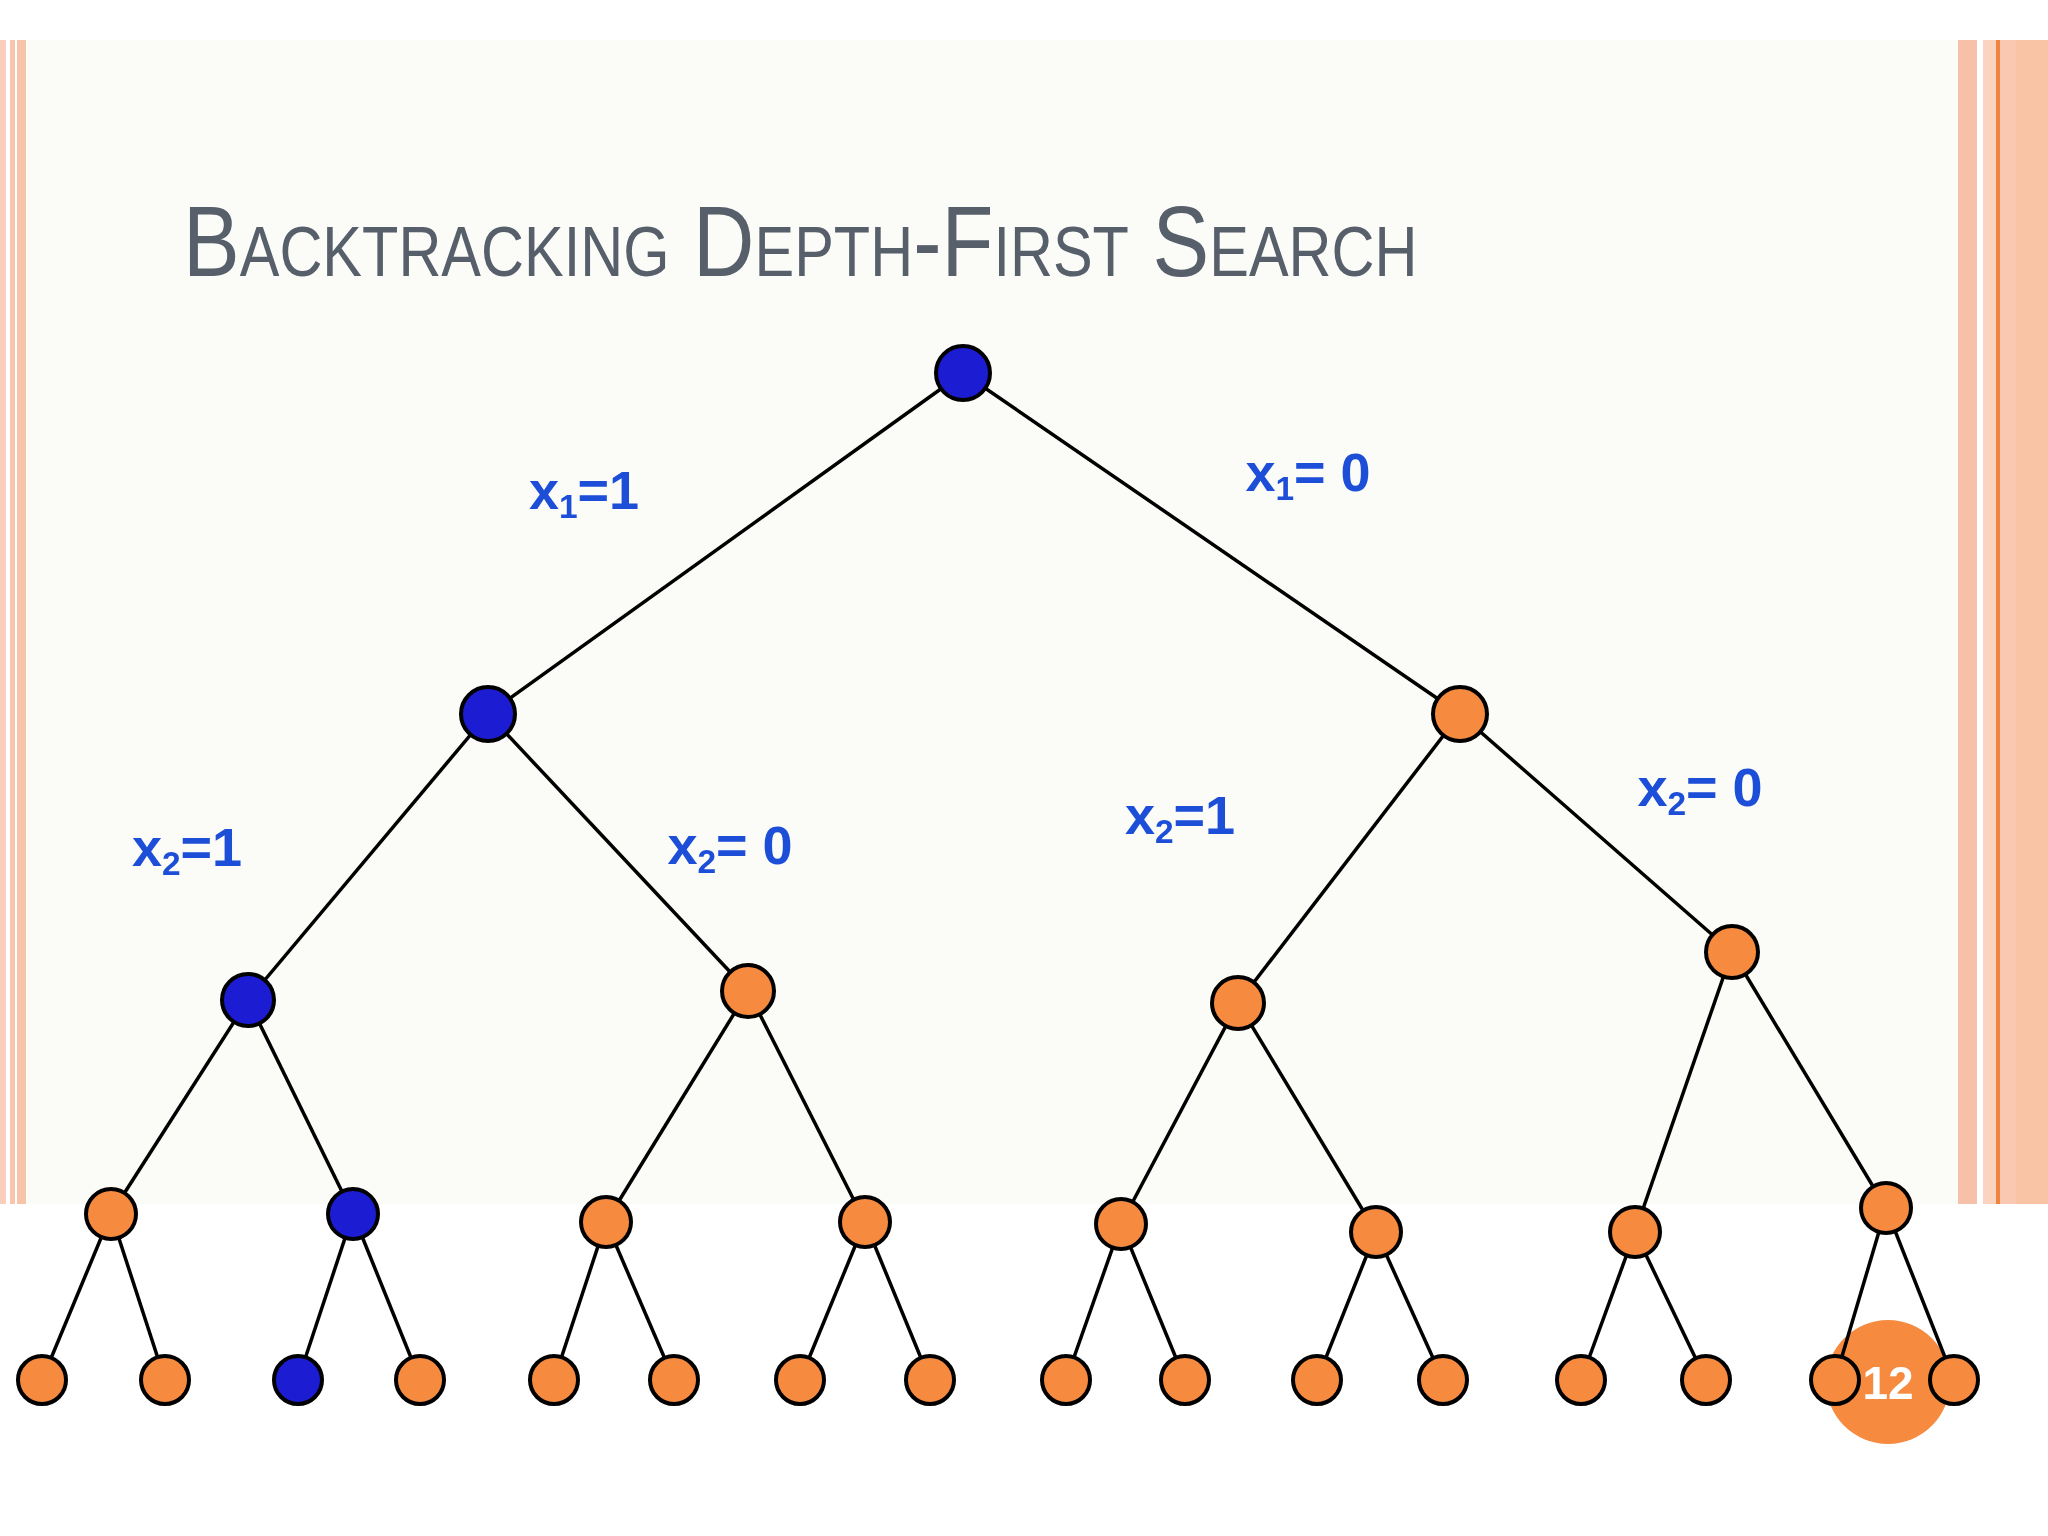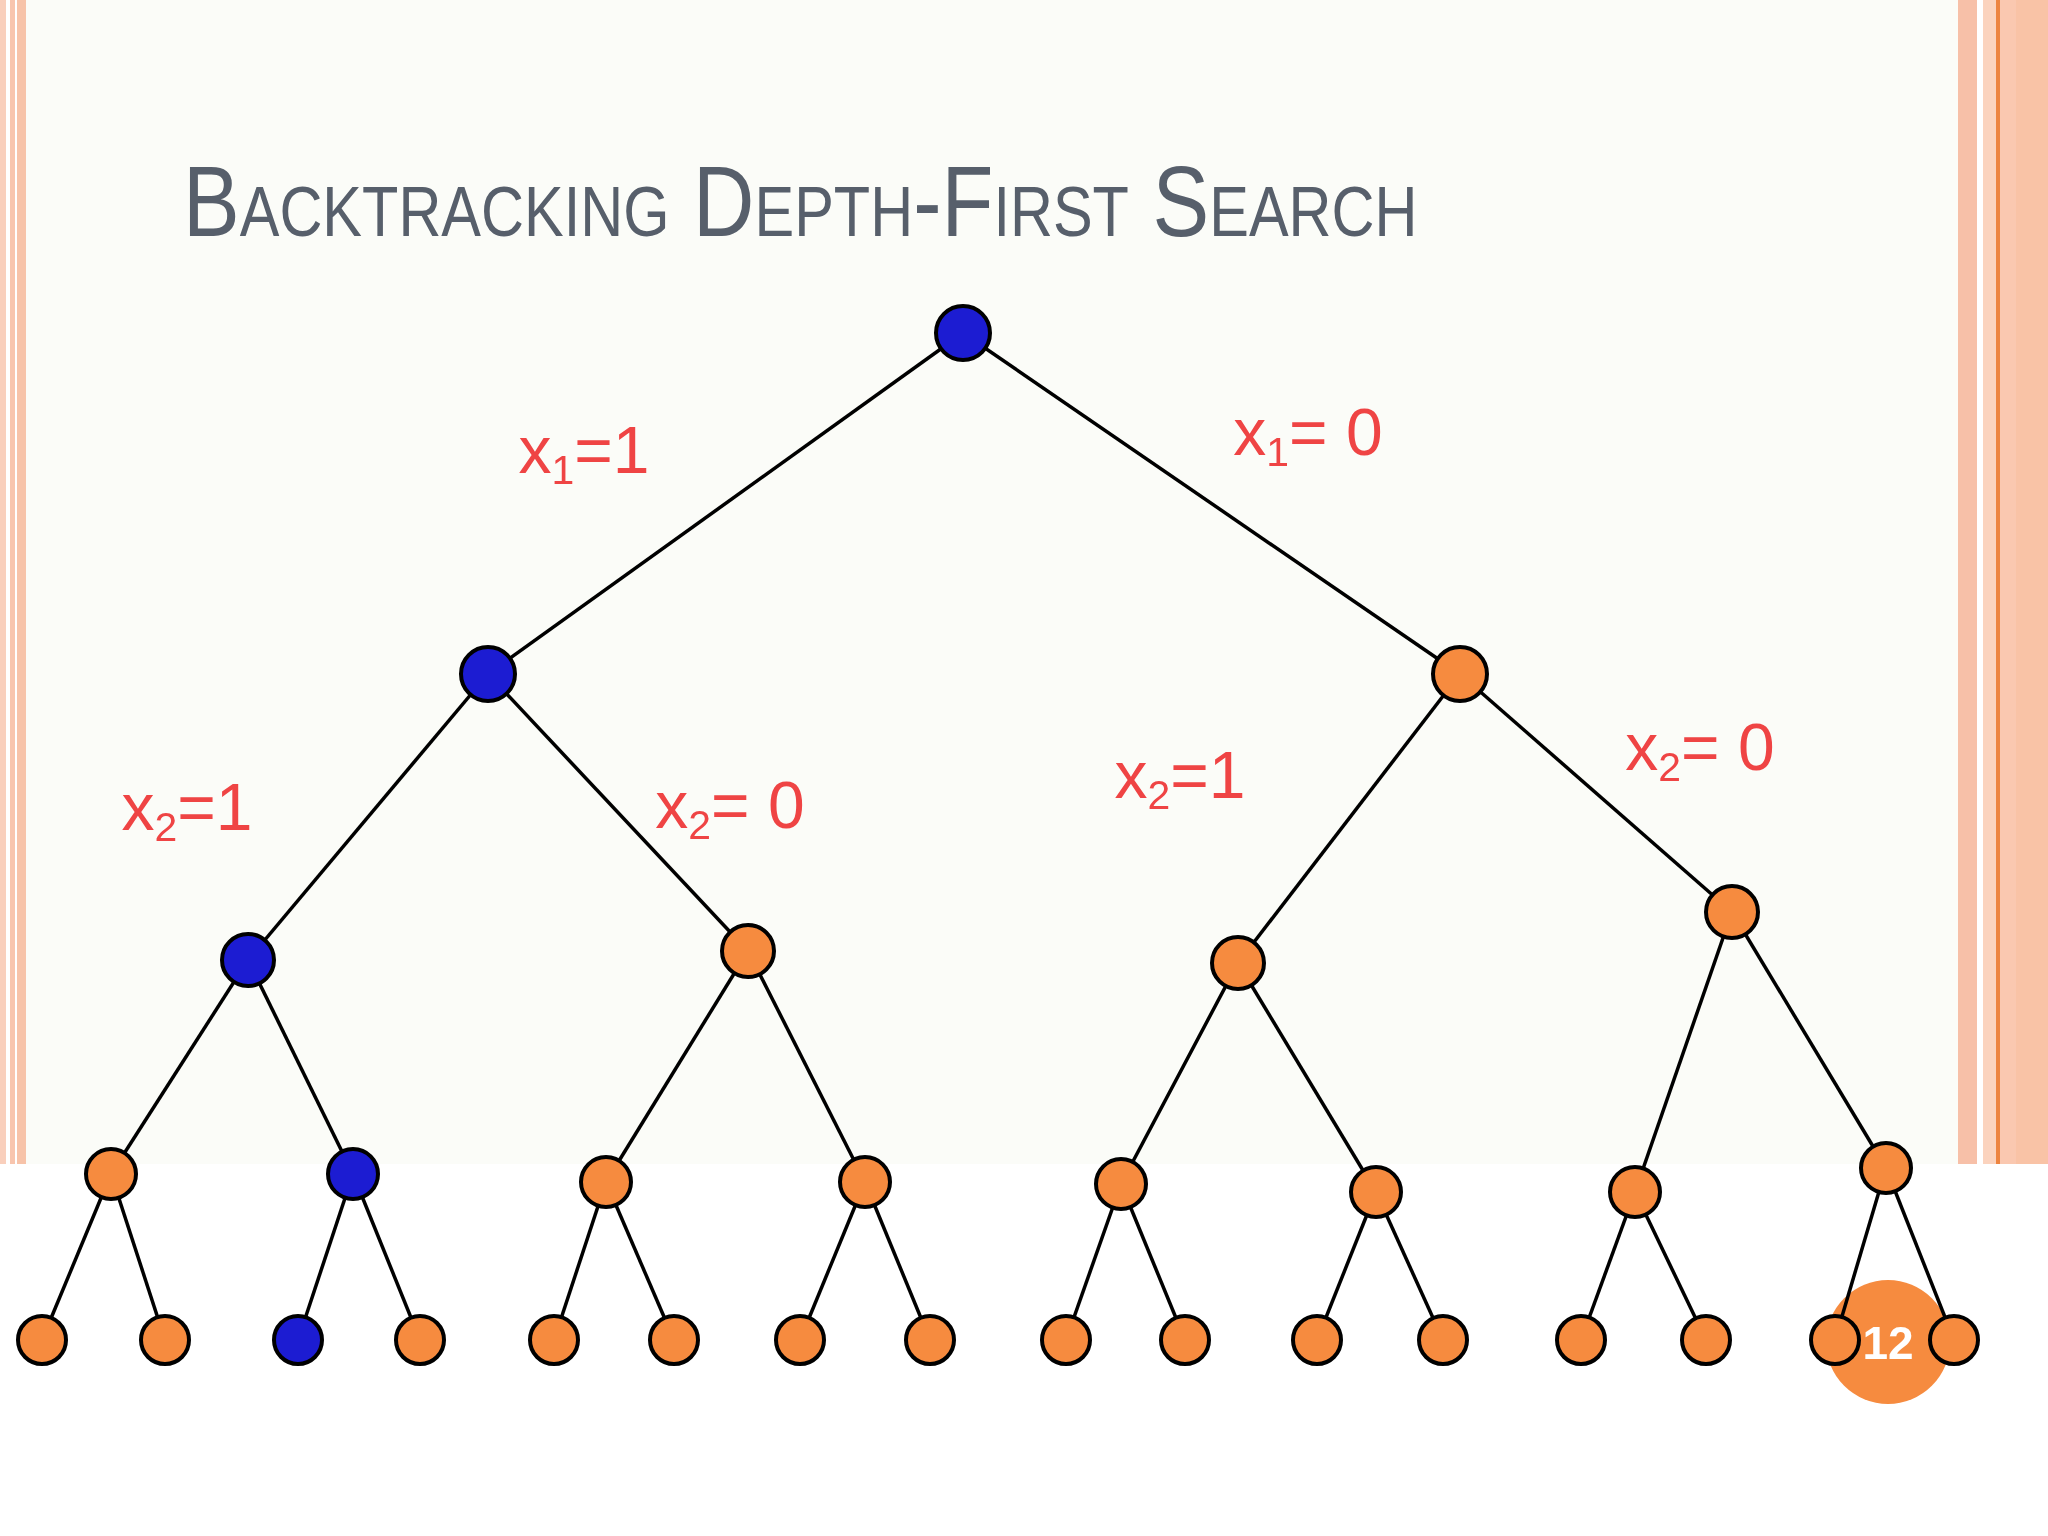--- a/index.html
+++ b/index.html
@@ -5,20 +5,21 @@
   html, body { margin: 0; padding: 0; }
   body {
     width: 2048px; height: 1536px;
     font-family: "Liberation Sans", sans-serif;
     overflow: hidden;
   }
   .slide {
     position: relative;
     width: 2048px; height: 1164px;
     background: #FBFCF8;
+    margin-top: 40px;
   }
   
   .border-left {
     position: absolute; left: 0; top: 0; bottom: 0; width: 26px;
     background: linear-gradient(to right,
       #F9CFBC 0px, #F9CFBC 6px,
       #FFFFFF 6px, #FFFFFF 10px,
       #F8C5AE 10px, #F8C5AE 15px,
       #FFFFFF 15px, #FFFFFF 17px,
       #F7C3A9 17px, #F7C3A9 26px);
@@ -56,24 +57,25 @@
   svg.tree circle.badge { stroke: none; }
   svg.tree text.badge-num {
     font-family: "Liberation Sans", sans-serif;
     font-size: 46px; font-weight: bold;
     text-anchor: middle;
   }
   
   .edge-label {
     position: absolute;
     transform: translate(-50%, -50%);
-    font-size: 66px;
-    color: #ef4444;
+    font-size: 54px;
+    color: #1d4ed8;
     white-space: pre;
     line-height: 1;
+    font-weight: bold;
   }
   .edge-label sub {
     font-size: 0.62em;
     vertical-align: -0.28em;
     line-height: 0;
   }
 </style>
 </head>
 <body>
 

